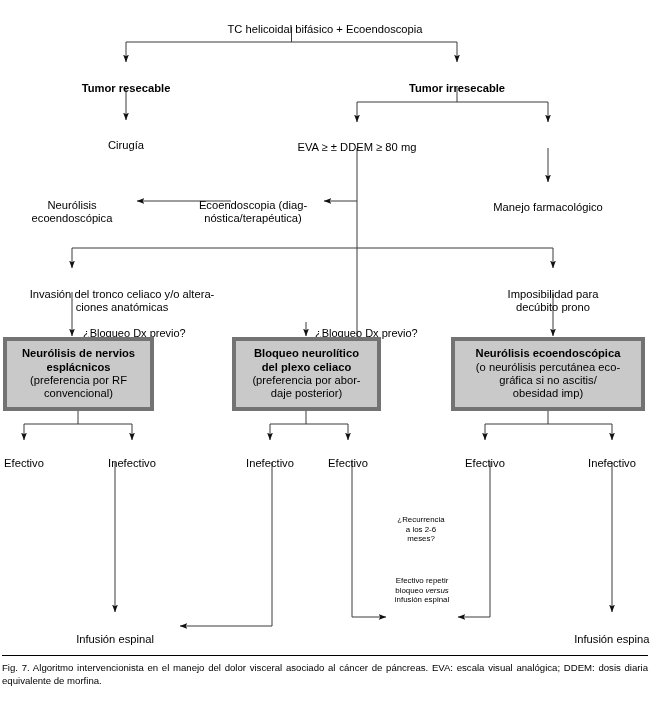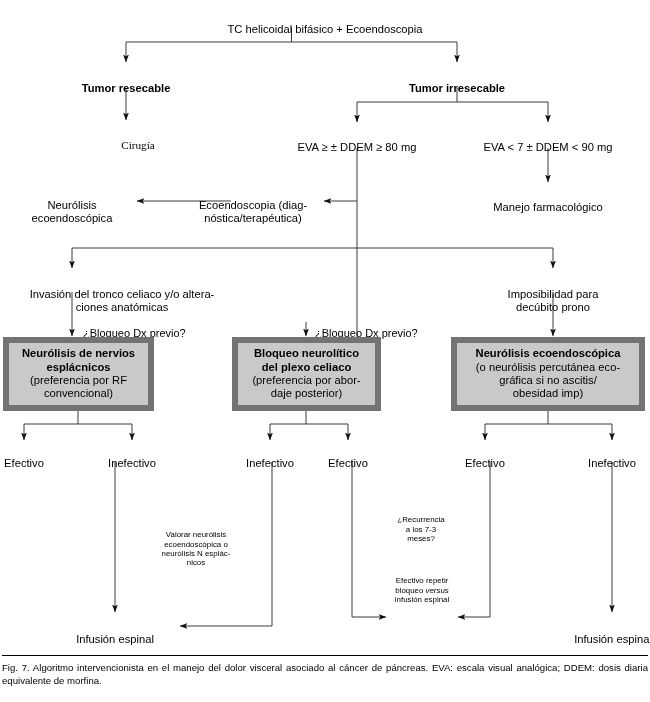--- a/index.html
+++ b/index.html
@@ -43,21 +43,21 @@
   }
   .t-small {
     font-size: 11px;
   }
   .t-tiny {
     font-size: 7.9px;
   }
   .box {
     position: absolute;
     background: #c9c9c9;
-    border: 6px solid #737373;
+    border: 4px solid #737373;
     box-sizing: border-box;
     display: flex;
     flex-direction: column;
     align-items: center;
     justify-content: center;
     text-align: center;
     line-height: 1.2;
   }
   .box .hd {
     font-weight: bold;
@@ -169,31 +169,28 @@
   </div>
 
   <div class="node t-bold" style="left:36px; top:69px; width:180px;">
     <span>Tumor resecable</span>
   </div>
 
   <div class="node t-bold" style="left:367px; top:69px; width:180px;">
     <span>Tumor irresecable</span>
   </div>
 
-  <div class="node t-plain" style="left:68px; top:126px; width:140px;font-family:Liberation Serif, serif;">
+  <div class="node t-plain" style="left:56px; top:126px; width:140px;">
     <span>Cirugía</span>
   </div>
 
   <div class="node t-plain" style="left:267px; top:128px; width:180px;">
     <span>EVA ≥ ± DDEM ≥ 80 mg</span>
   </div>
 
-  <div class="node t-plain" style="left:458px; top:128px; width:180px;">
-    <span>EVA &lt; 7 ± DDEM &lt; 90 mg</span>
-  </div>
 
   <div class="node t-plain" style="left:175px; top:186px; width:156px;">
     <span>Ecoendoscopia (diag-
 nóstica/terapéutica)</span>
   </div>
 
   <div class="node t-plain" style="left:8px; top:186px; width:128px;">
     <span>Neurólisis
 ecoendoscópica</span>
   </div>
@@ -258,30 +255,24 @@
   </div>
 
   <div class="node t-plain" style="left:439px; top:444px; width:92px;">
     <span>Efectivo</span>
   </div>
 
   <div class="node t-plain" style="left:562px; top:444px; width:100px;">
     <span>Inefectivo</span>
   </div>
 
-  <div class="node t-tiny" style="left:136px; top:521px; width:120px;">
-    <span>Valorar neurólisis
-ecoendoscópica o
-neurólisis N esplác-
-nicos</span>
-  </div>
 
   <div class="node t-tiny" style="left:378px; top:506px; width:86px;">
     <span>¿Recurrencia
-a los 7-3
+a los 2-6
 meses?</span>
   </div>
 
   <div class="node t-tiny" style="left:379px; top:567px; width:86px;">
     <span>Efectivo repetir
 bloqueo </span><span class="ital">versus</span><span>
 infusión espinal</span>
   </div>
 
   <div class="node t-plain" style="left:50px; top:620px; width:130px;">

